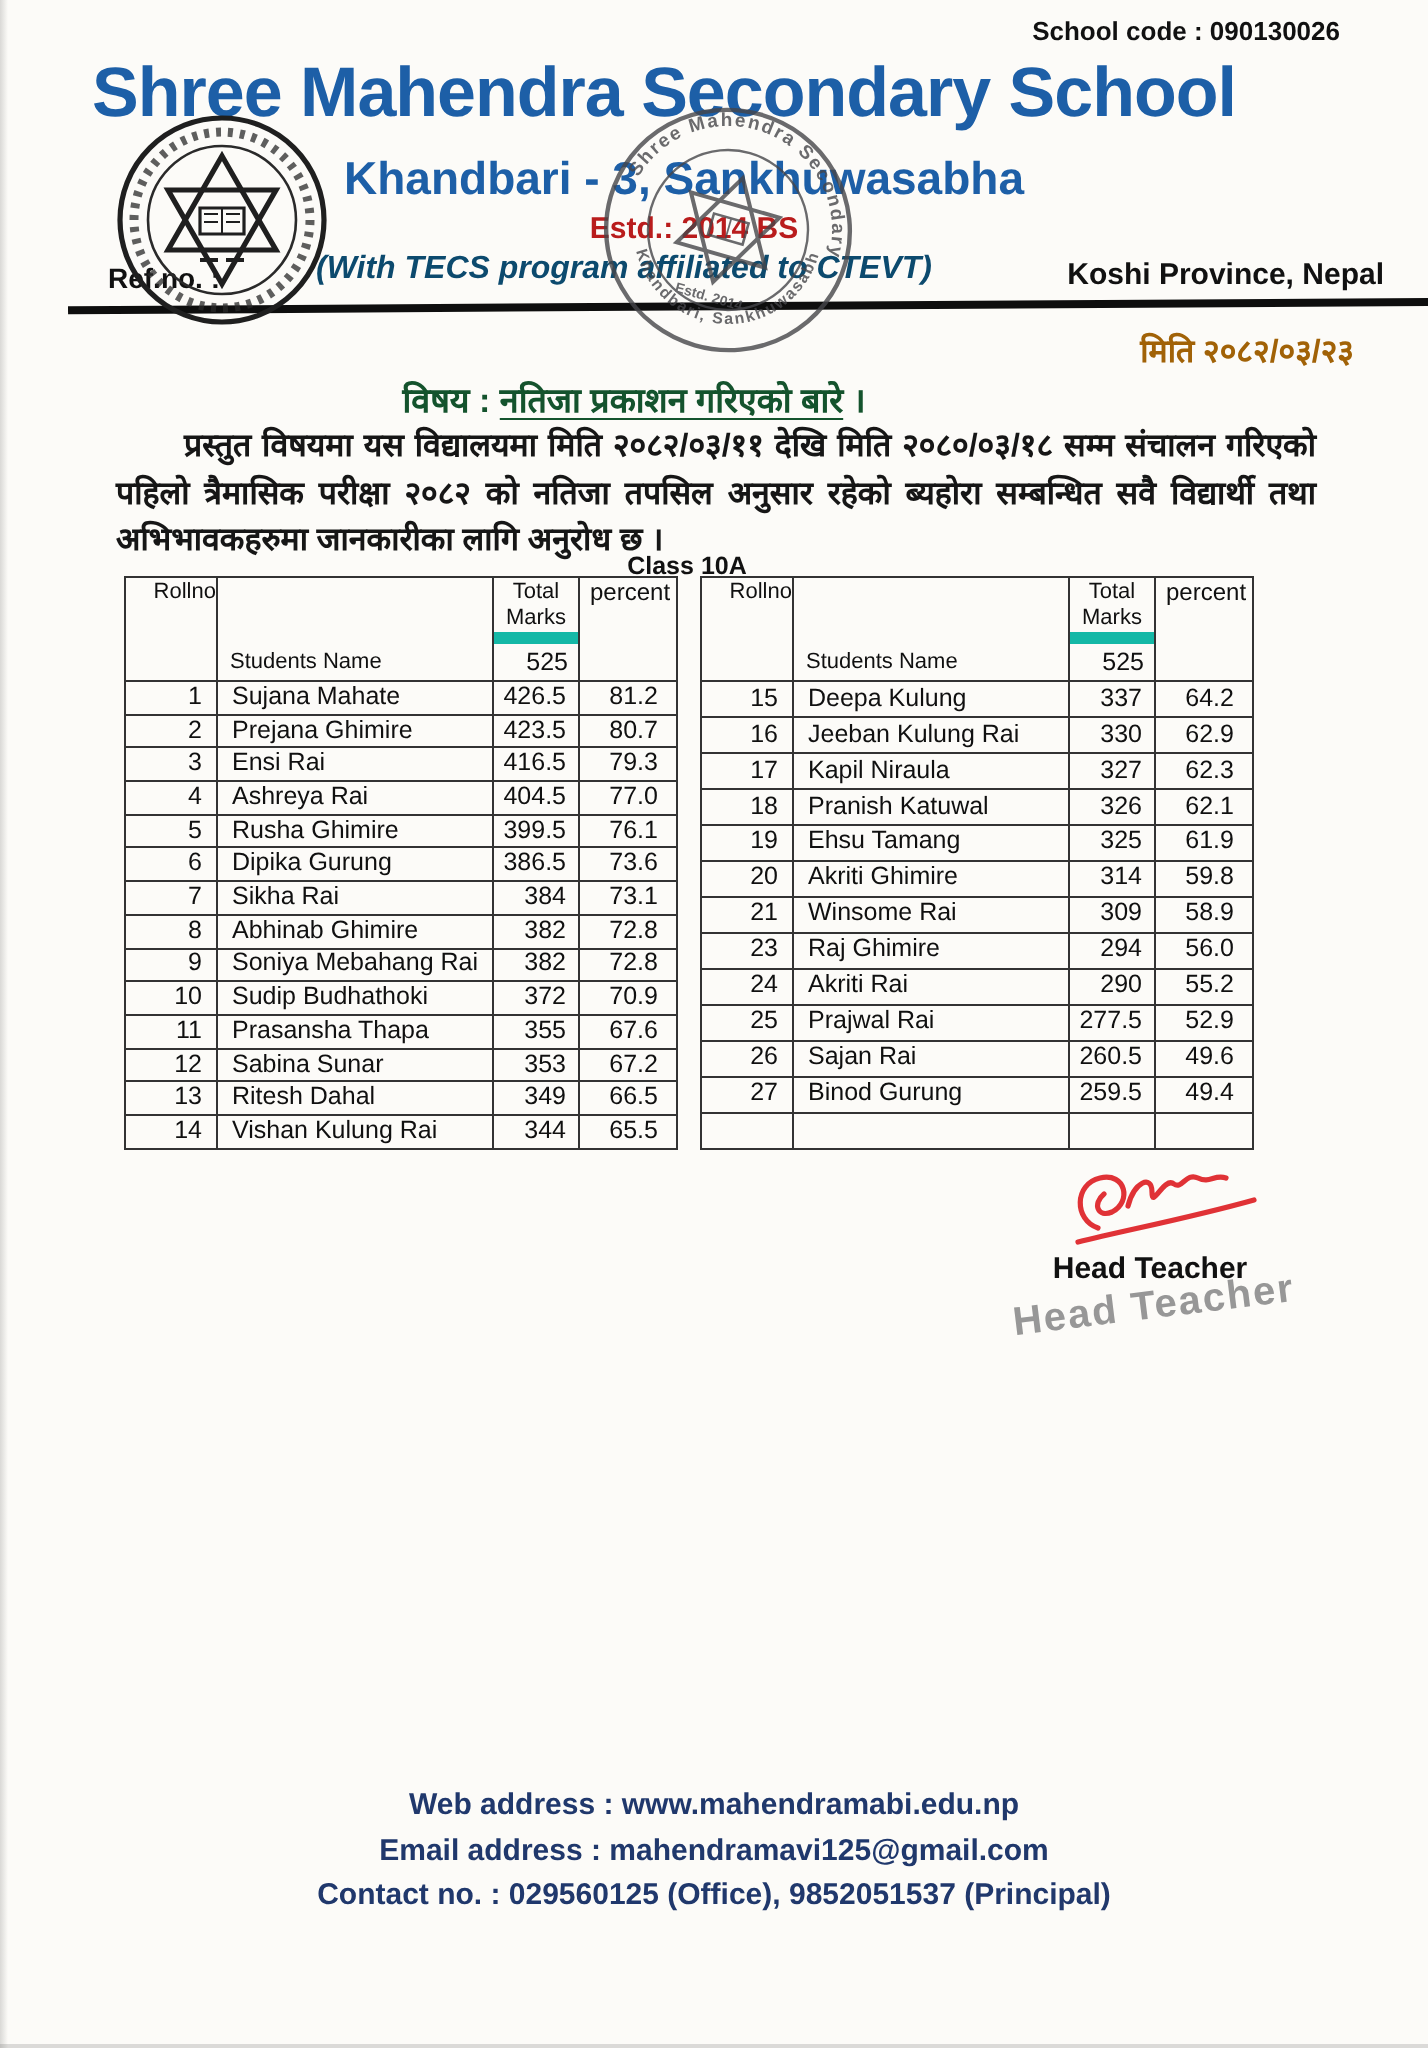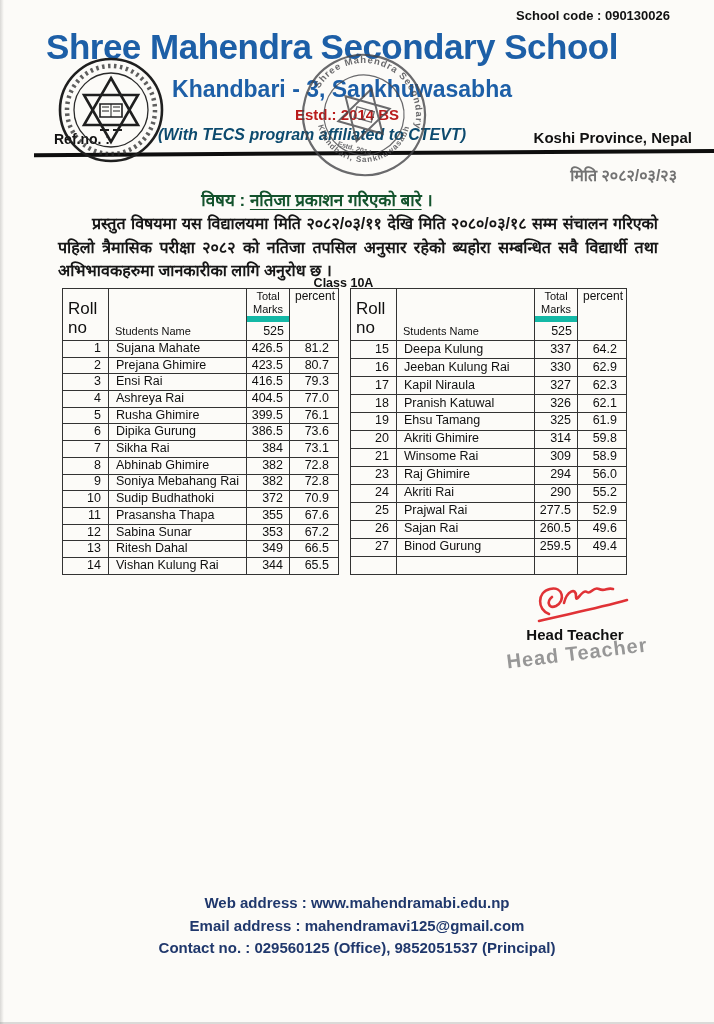--- a/index.html
+++ b/index.html
@@ -24,39 +24,39 @@
     font-size:16px;font-weight:700;font-style:italic;color:#0c4a6e;}
   .ref-no{position:absolute;top:131px;left:54px;font-size:14px;font-weight:700;color:#111;}
   .province{position:absolute;top:129px;right:22px;font-size:15px;font-weight:700;color:#111;}
   .header-rule{position:absolute;top:149px;left:34px;right:0;height:4px;background:#0e0e0e;
     transform:rotate(-0.35deg);transform-origin:right center;}
 
   .logo{position:absolute;left:56px;top:55px;width:110px;height:110px;}
   .round-stamp{position:absolute;left:288px;top:50px;width:152px;height:130px;opacity:.8;}
 
   
-  .letter-date{position:absolute;top:164px;right:37px;font-size:16px;font-weight:600;color:#737373;}
+  .letter-date{position:absolute;top:164px;right:37px;font-size:16px;font-weight:600;color:#a16207;}
   .subject-line{position:absolute;top:188px;left:0;right:80px;text-align:center;
     font-size:17px;font-weight:700;color:#14532d;}
   .subject-line .u{text-decoration:underline;text-underline-offset:3px;}
   .letter-body{position:absolute;top:212px;left:58px;width:600px;
     font-size:16px;font-weight:600;line-height:1.48;text-align:justify;text-indent:34px;color:#161616;}
   .class-label{position:absolute;top:276px;left:62px;width:563px;text-align:center;
     font-size:12.5px;font-weight:700;color:#111;}
 
   
   .tables-wrap{position:absolute;top:288px;left:62px;display:flex;gap:11px;}
   table.results{border-collapse:collapse;table-layout:fixed;width:276px;
     border:1.5px solid #222;font-size:12.5px;color:#101010;}
   table.results col.c0{width:46px;} table.results col.c1{width:138px;}
   table.results col.c2{width:43px;} table.results col.c3{width:49px;}
   table.results th, table.results td{border:1px solid #333;padding:0;}
   table.results thead th{height:50px;vertical-align:bottom;font-weight:400;}
-  .h-roll{display:flex;flex-direction:column;justify-content:flex-end;height:48px;
-    padding:1px 0 2px 5px;text-align:left;line-height:1.15;font-size:17px;}
+  .h-roll{display:flex;flex-direction:row;justify-content:flex-end;height:48px;
+    padding:1px 0 2px 5px;text-align:left;line-height:1.15;font-size:11px;}
   .h-name{display:flex;align-items:flex-end;height:48px;padding:0 0 3px 6px;font-size:11px;}
   .h-marks{display:flex;flex-direction:column;height:50px;}
   .h-marks .tm{flex:1;display:flex;flex-direction:column;justify-content:center;align-items:center;
     font-size:11px;line-height:1.15;border-bottom:6px solid #14b8a6;}
   .h-marks .fm{height:18px;display:flex;align-items:center;justify-content:flex-end;
     padding-right:5px;font-size:12.5px;}
   .h-pct{display:flex;align-items:flex-start;height:48px;padding:0 0 3px 5px;font-size:12px;}
   table.results tbody td{height:15.7px;line-height:1.1;}
   table.results tbody td.c0{text-align:right;padding-right:7px;}
   table.results tbody td.c1{text-align:left;padding-left:7px;}

